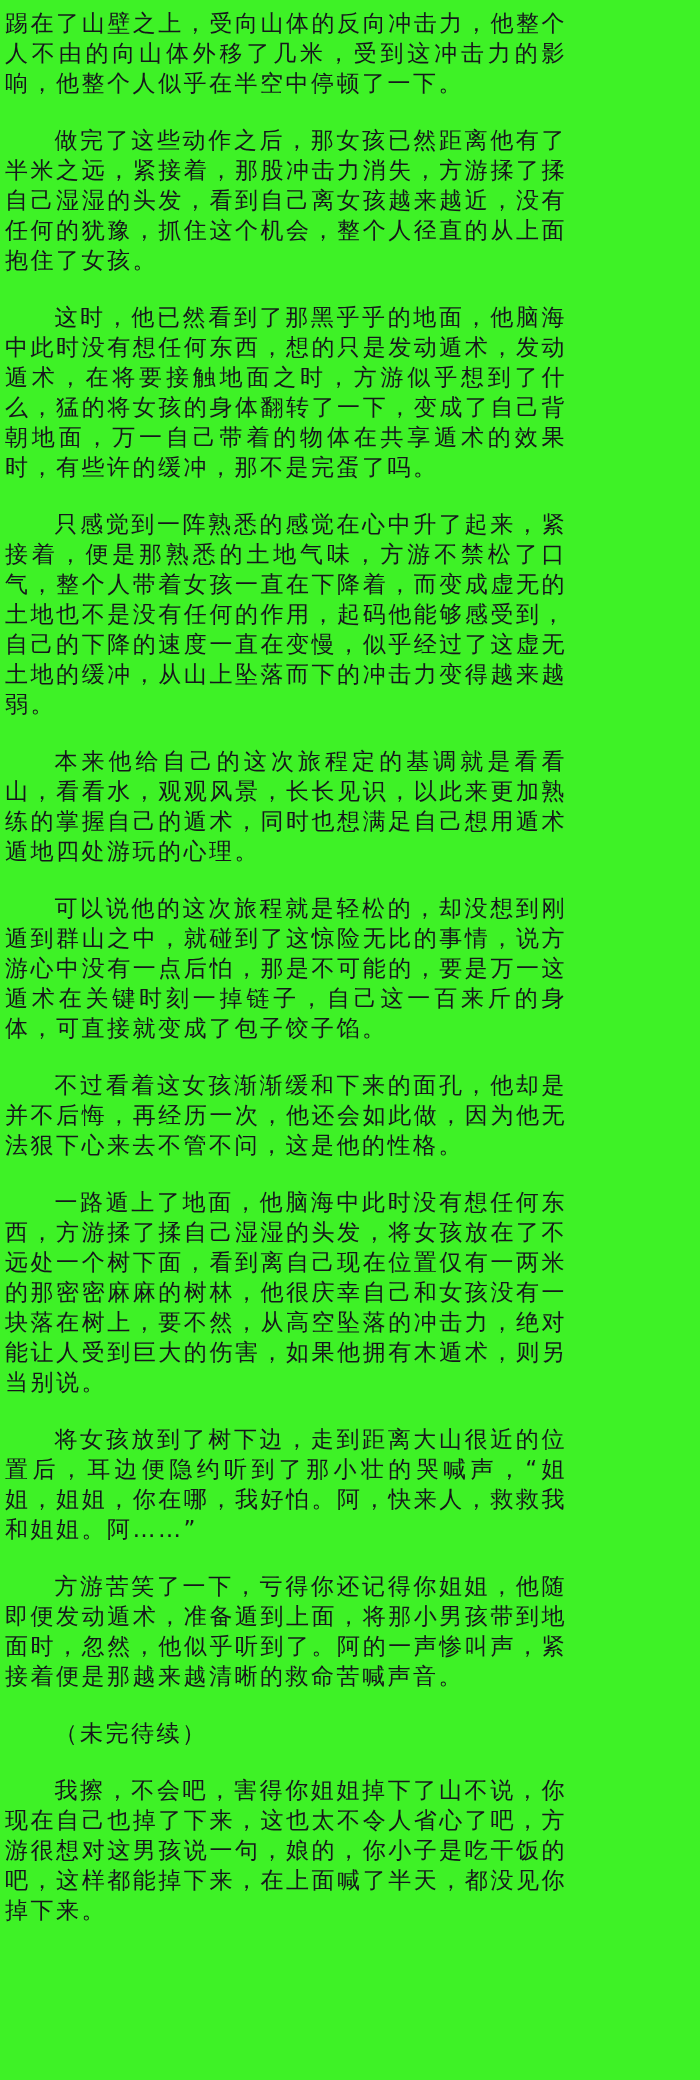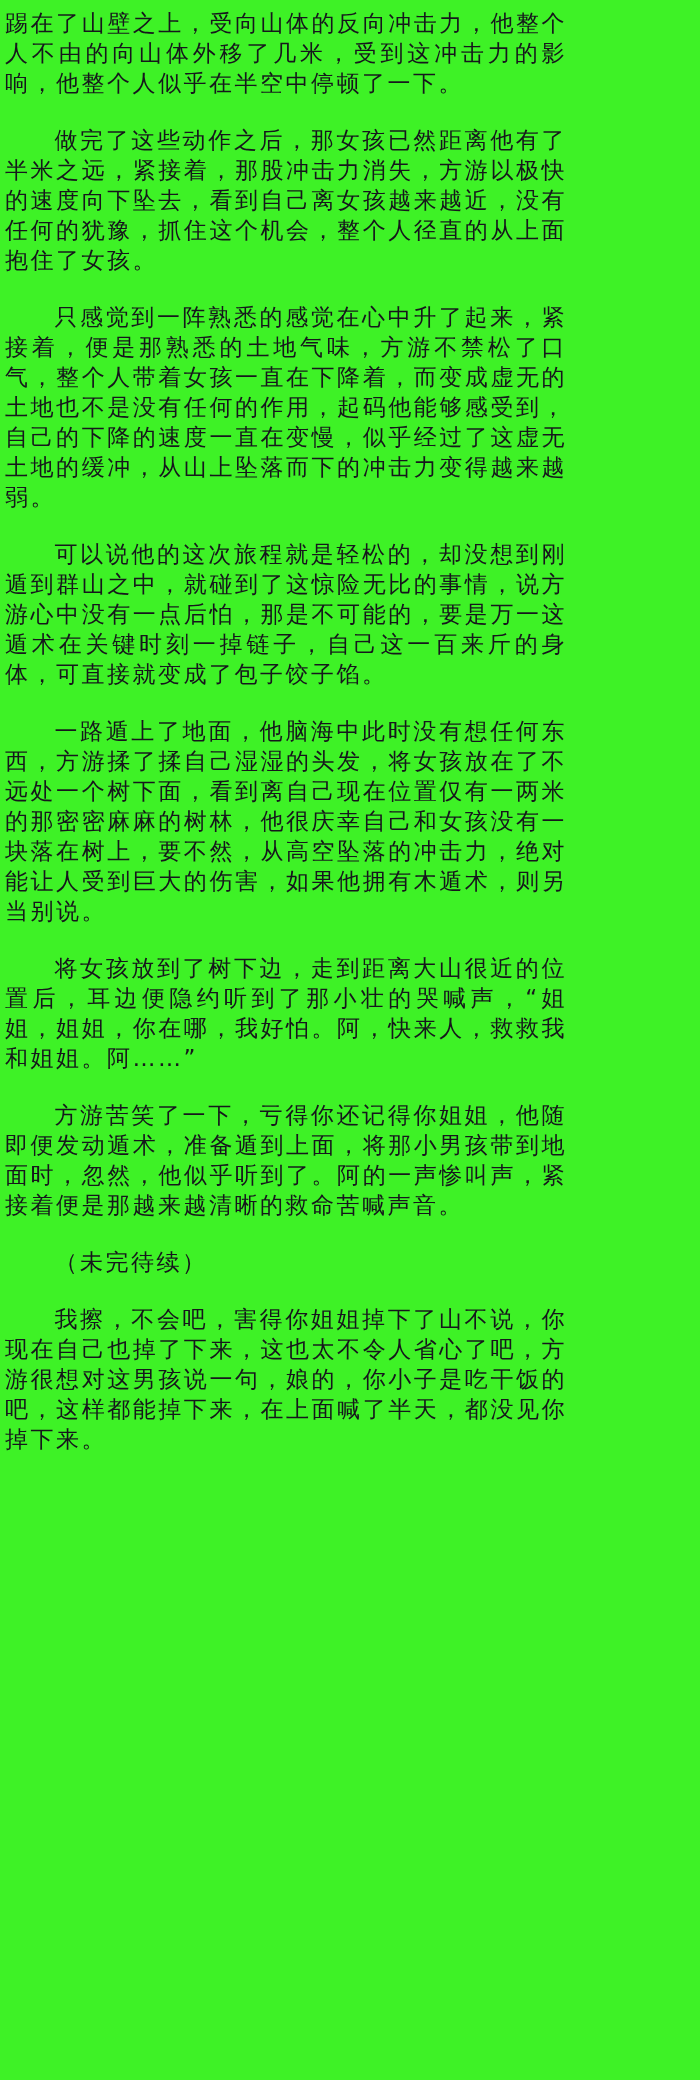--- a/index.html
+++ b/index.html
@@ -29,21 +29,24 @@
   }
   .text-body p.first {
     text-indent: 0;
   }
 </style>
 </head>
 <body style="background-color: rgb(62, 242, 38);">
 
 <div class="text-body" style="color: rgb(22, 22, 28);">
   <p class="first">踢在了山壁之上，受向山体的反向冲击力，他整个人不由的向山体外移了几米，受到这冲击力的影响，他整个人似乎在半空中停顿了一下。</p>
-  <p>做完了这些动作之后，那女孩已然距离他有了半米之远，紧接着，那股冲击力消失，方游以极快的速度向下坠去，看到自己离女孩越来越近，没有任何的犹豫，抓住这个机会，整个人径直的从上面抱住了女孩。</p>
+  <p>做完了这些动作之后，那女孩已然距离他有了半米之远，紧接着，那股冲击力消失，方游揉了揉自己湿湿的头发，看到自己离女孩越来越近，没有任何的犹豫，抓住这个机会，整个人径直的从上面抱住了女孩。</p>
+  <p>这时，他已然看到了那黑乎乎的地面，他脑海中此时没有想任何东西，想的只是发动遁术，发动遁术，在将要接触地面之时，方游似乎想到了什么，猛的将女孩的身体翻转了一下，变成了自己背朝地面，万一自己带着的物体在共享遁术的效果时，有些许的缓冲，那不是完蛋了吗。</p>
   <p>只感觉到一阵熟悉的感觉在心中升了起来，紧接着，便是那熟悉的土地气味，方游不禁松了口气，整个人带着女孩一直在下降着，而变成虚无的土地也不是没有任何的作用，起码他能够感受到，自己的下降的速度一直在变慢，似乎经过了这虚无土地的缓冲，从山上坠落而下的冲击力变得越来越弱。</p>
+  <p>本来他给自己的这次旅程定的基调就是看看山，看看水，观观风景，长长见识，以此来更加熟练的掌握自己的遁术，同时也想满足自己想用遁术遁地四处游玩的心理。</p>
   <p>可以说他的这次旅程就是轻松的，却没想到刚遁到群山之中，就碰到了这惊险无比的事情，说方游心中没有一点后怕，那是不可能的，要是万一这遁术在关键时刻一掉链子，自己这一百来斤的身体，可直接就变成了包子饺子馅。</p>
+  <p>不过看着这女孩渐渐缓和下来的面孔，他却是并不后悔，再经历一次，他还会如此做，因为他无法狠下心来去不管不问，这是他的性格。</p>
   <p>一路遁上了地面，他脑海中此时没有想任何东西，方游揉了揉自己湿湿的头发，将女孩放在了不远处一个树下面，看到离自己现在位置仅有一两米的那密密麻麻的树林，他很庆幸自己和女孩没有一块落在树上，要不然，从高空坠落的冲击力，绝对能让人受到巨大的伤害，如果他拥有木遁术，则另当别说。</p>
   <p>将女孩放到了树下边，走到距离大山很近的位置后，耳边便隐约听到了那小壮的哭喊声，“姐姐，姐姐，你在哪，我好怕。阿，快来人，救救我和姐姐。阿……”</p>
   <p>方游苦笑了一下，亏得你还记得你姐姐，他随即便发动遁术，准备遁到上面，将那小男孩带到地面时，忽然，他似乎听到了。阿的一声惨叫声，紧接着便是那越来越清晰的救命苦喊声音。</p>
   <p>（未完待续）</p>
   <p>我擦，不会吧，害得你姐姐掉下了山不说，你现在自己也掉了下来，这也太不令人省心了吧，方游很想对这男孩说一句，娘的，你小子是吃干饭的吧，这样都能掉下来，在上面喊了半天，都没见你掉下来。</p>
 </div>
 
 </body></html>

